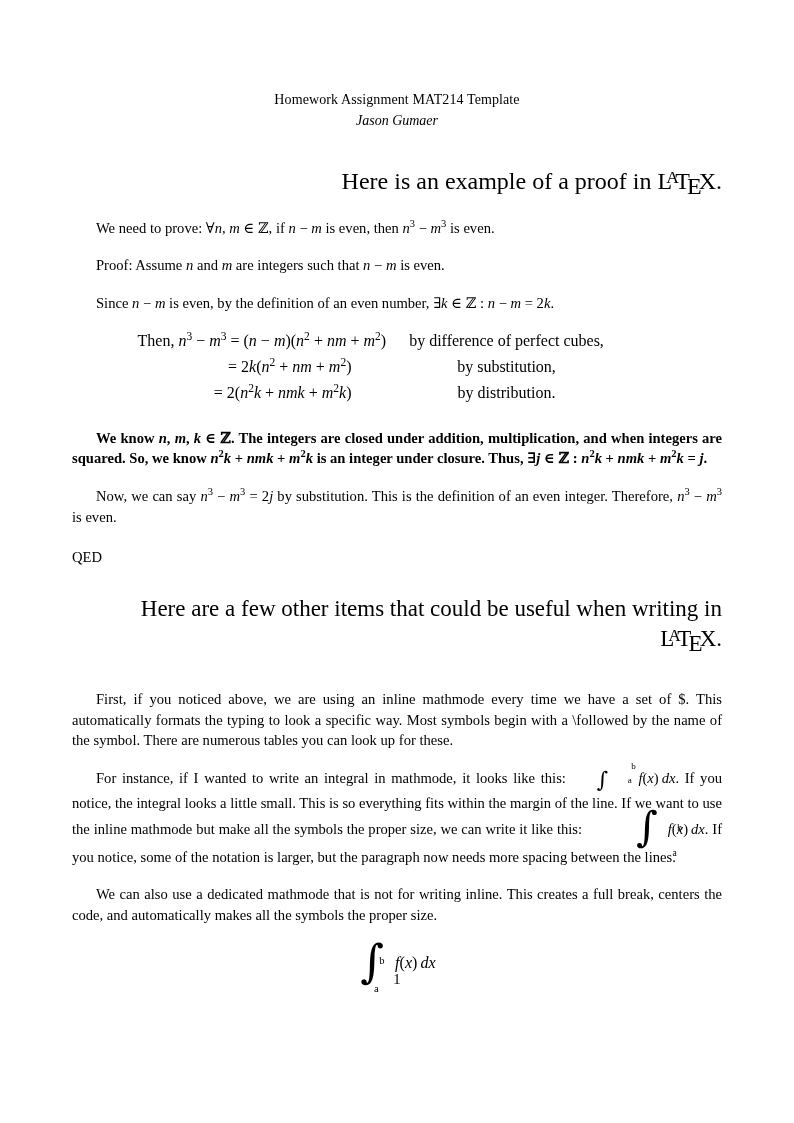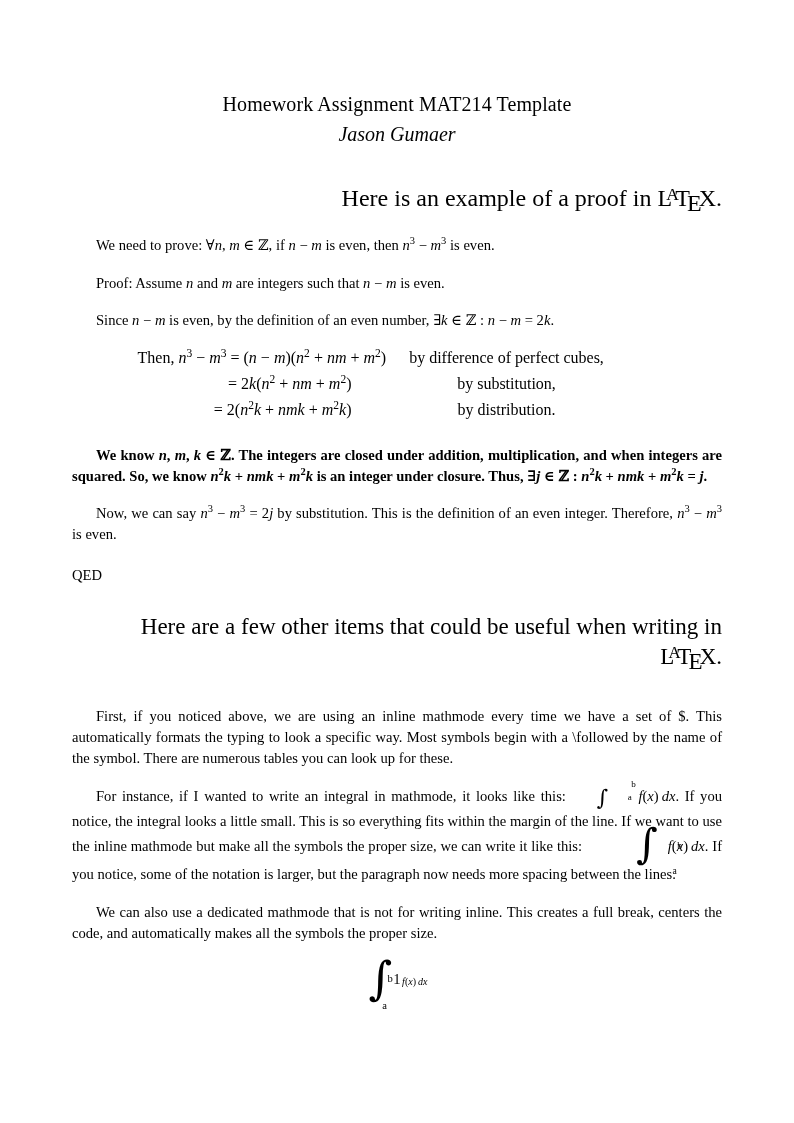--- a/index.html
+++ b/index.html
@@ -17,21 +17,21 @@
   }
   .page {
     width: 794px;
     height: 1123px;
     position: relative;
     box-sizing: border-box;
     padding: 90px 72px 60px 72px;
   }
   .title-block {
     text-align: center;
-    font-size: 20px;
+    font-size: 14px;
     line-height: 1.45;
     margin-top: 0px;
   }
   .title-line { letter-spacing: 0.1px; }
   .author-line { margin-top: 1px; font-style: italic; }
 
   h1.section {
     text-align: right;
     font-weight: normal;
     font-size: 24px;
@@ -235,18 +235,18 @@
 
   <p class="para" style="margin-top:30px;">First, if you noticed above, we are using an inline mathmode every time we have a set of $. This automatically formats the typing to look a specific way. Most symbols begin with a \followed by the name of the symbol. There are numerous tables you can look up for these.</p>
 
   <p class="para int-line">
     <span>For instance, if I wanted to write an integral in mathmode, it looks like this: </span><span class="int-inline"><span class="sym">∫</span><span class="lim"><span class="up">b</span><span class="lo">a</span></span></span><span class="mi"> f</span>(<span class="mi">x</span>) <span class="mi">dx</span><span>. If you notice, the integral looks a little small. This is so everything fits within the margin of the line. If we want to use the inline mathmode but make all the symbols the proper size, we can write it like this: </span><span class="int-big"><span class="sym">∫</span><span class="lims"><span class="up">b</span><span class="lo">a</span></span></span><span class="mi"> f</span>(<span class="mi">x</span>) <span class="mi">dx</span><span>. If you notice, some of the notation is larger, but the paragraph now needs more spacing between the lines.</span>
   </p>
 
   <p class="para">We can also use a dedicated mathmode that is not for writing inline. This creates a full break, centers the code, and automatically makes all the symbols the proper size.</p>
 
   <div class="centered-display">
-    <span class="int-big"><span class="sym">∫</span><span class="lims"><span class="up">b</span><span class="lo">a</span></span></span><span style="font-size:10px;"><span class="mi"> f</span>(<span class="mi">x</span>) <span class="mi">dx</span></span>
+    <span class="int-big"><span class="sym">∫</span><span class="lims"><span class="up">b</span><span class="lo">a</span></span></span><span style="font-size:16px;"><span class="mi"> f</span>(<span class="mi">x</span>) <span class="mi">dx</span></span>
   </div>
 
   <div class="pagenum">1</div>
 
 </div>
 
 </body></html>

